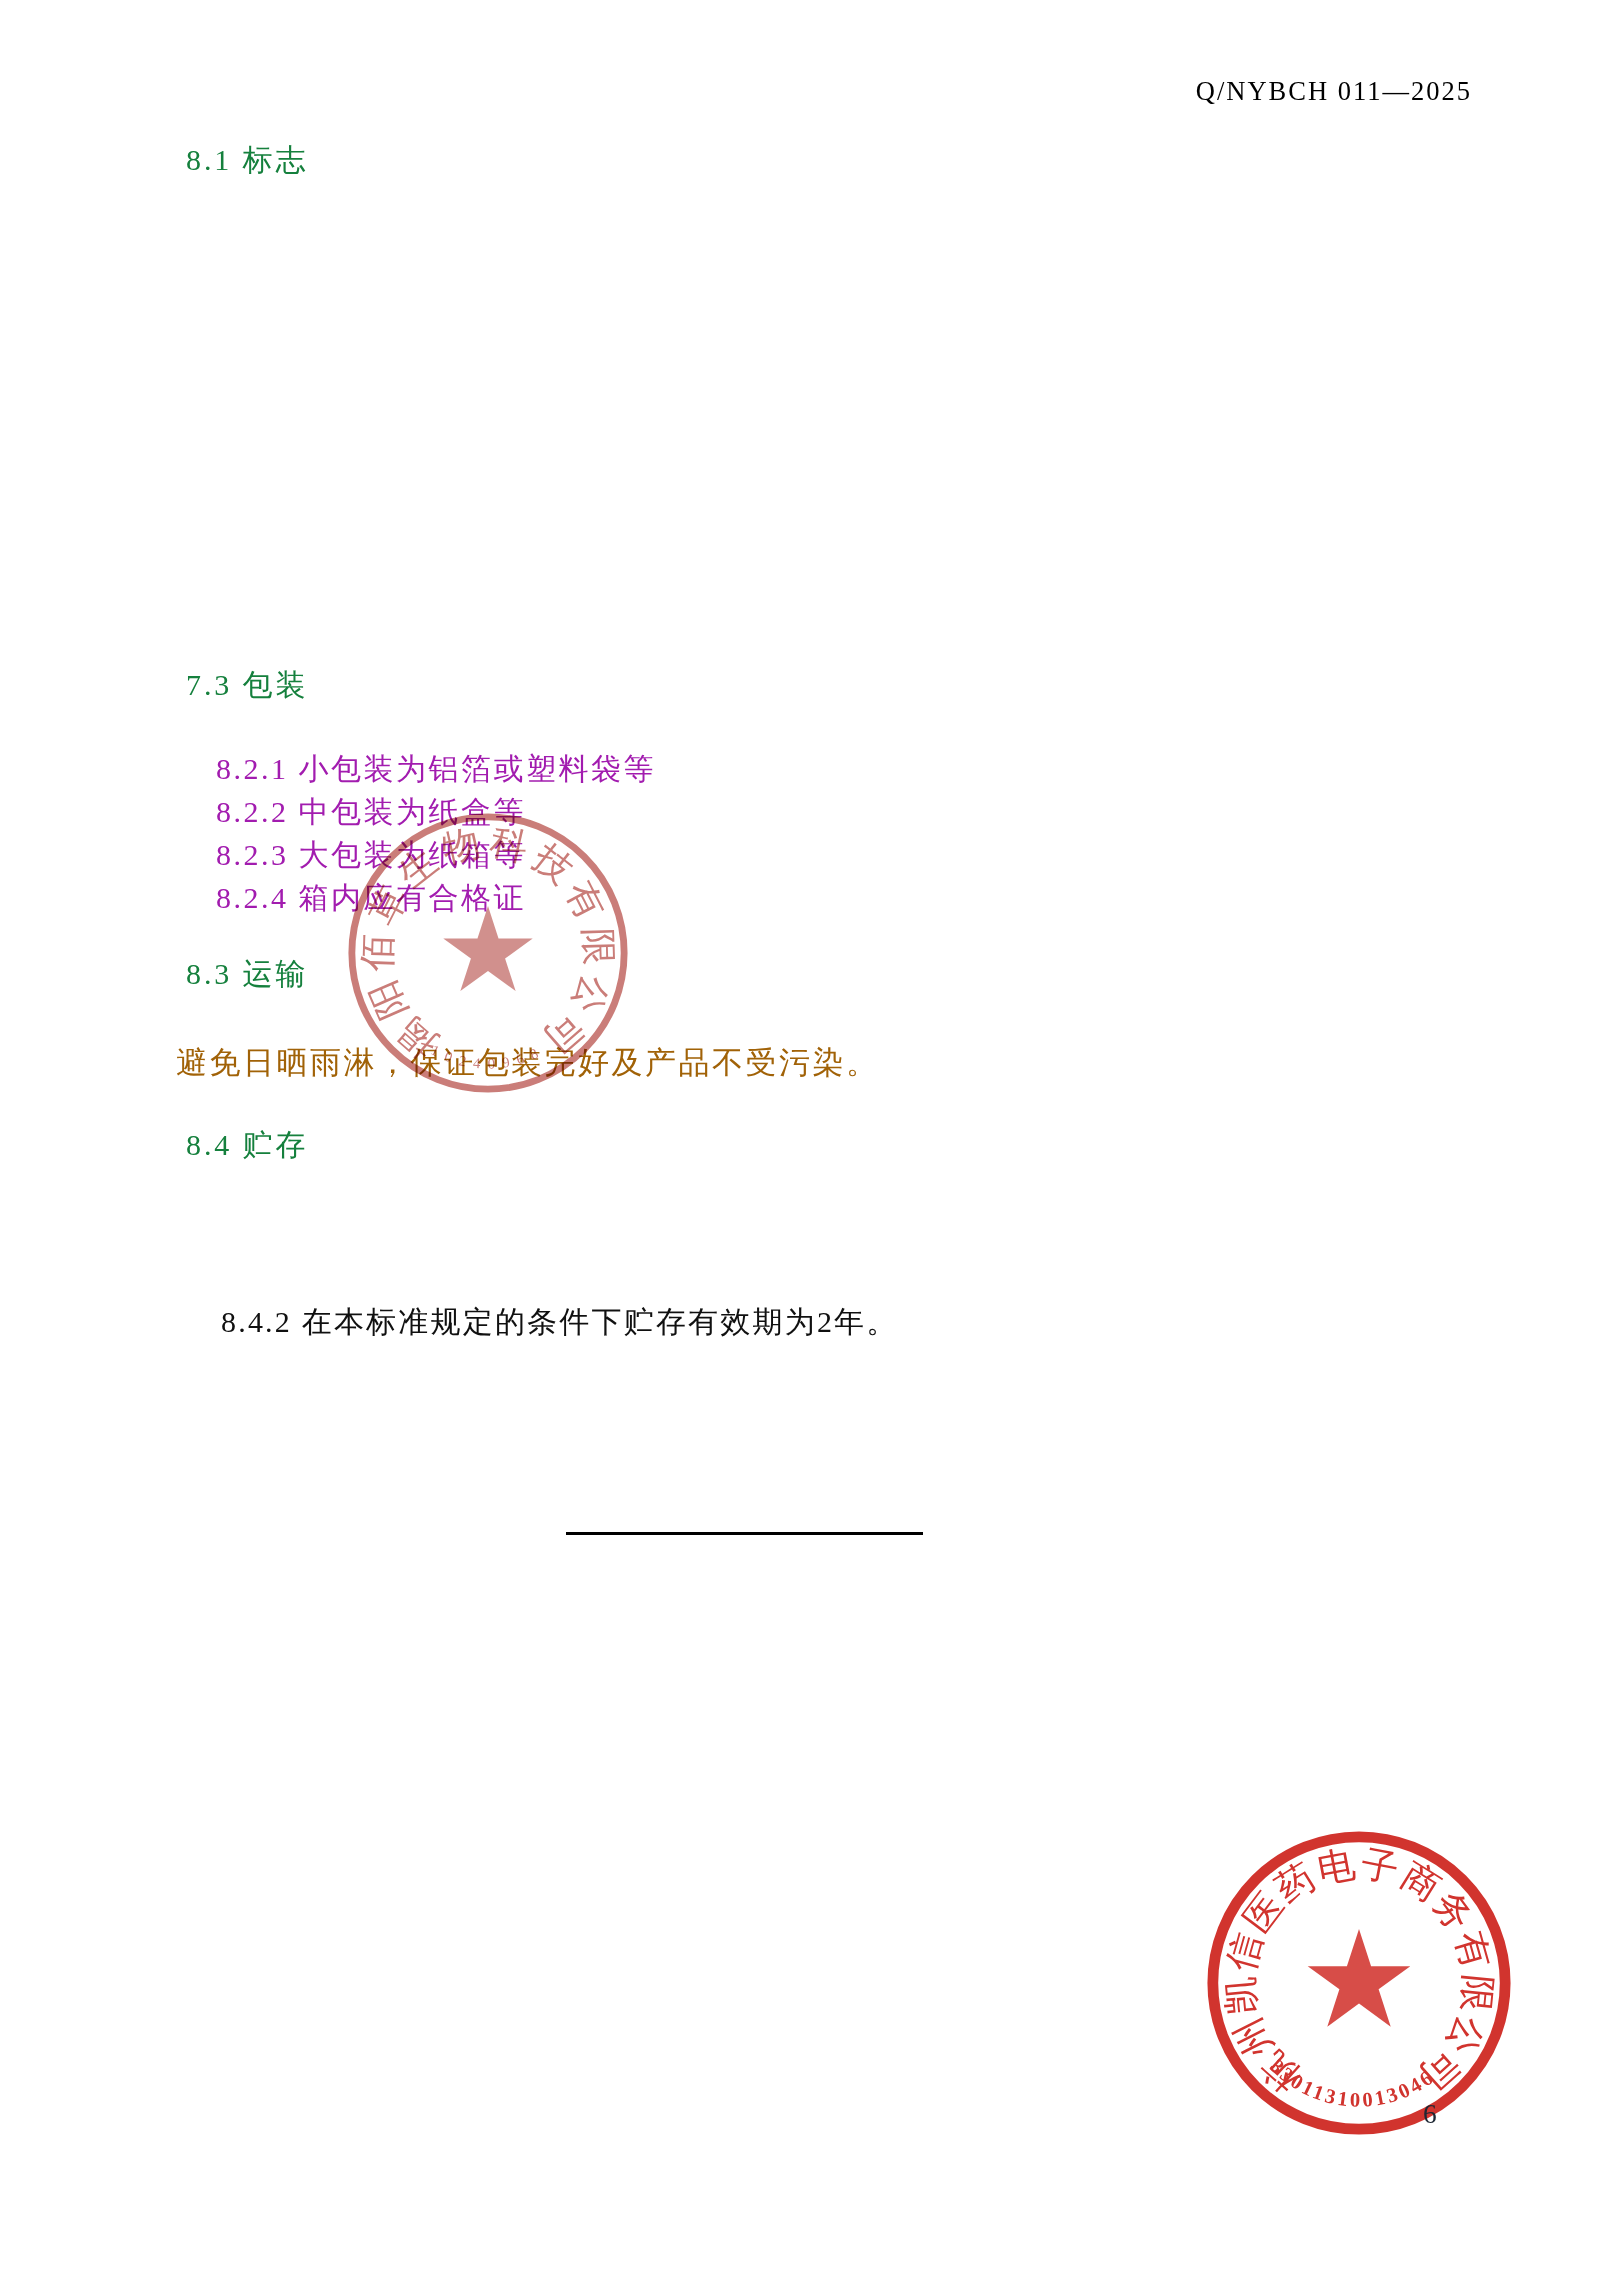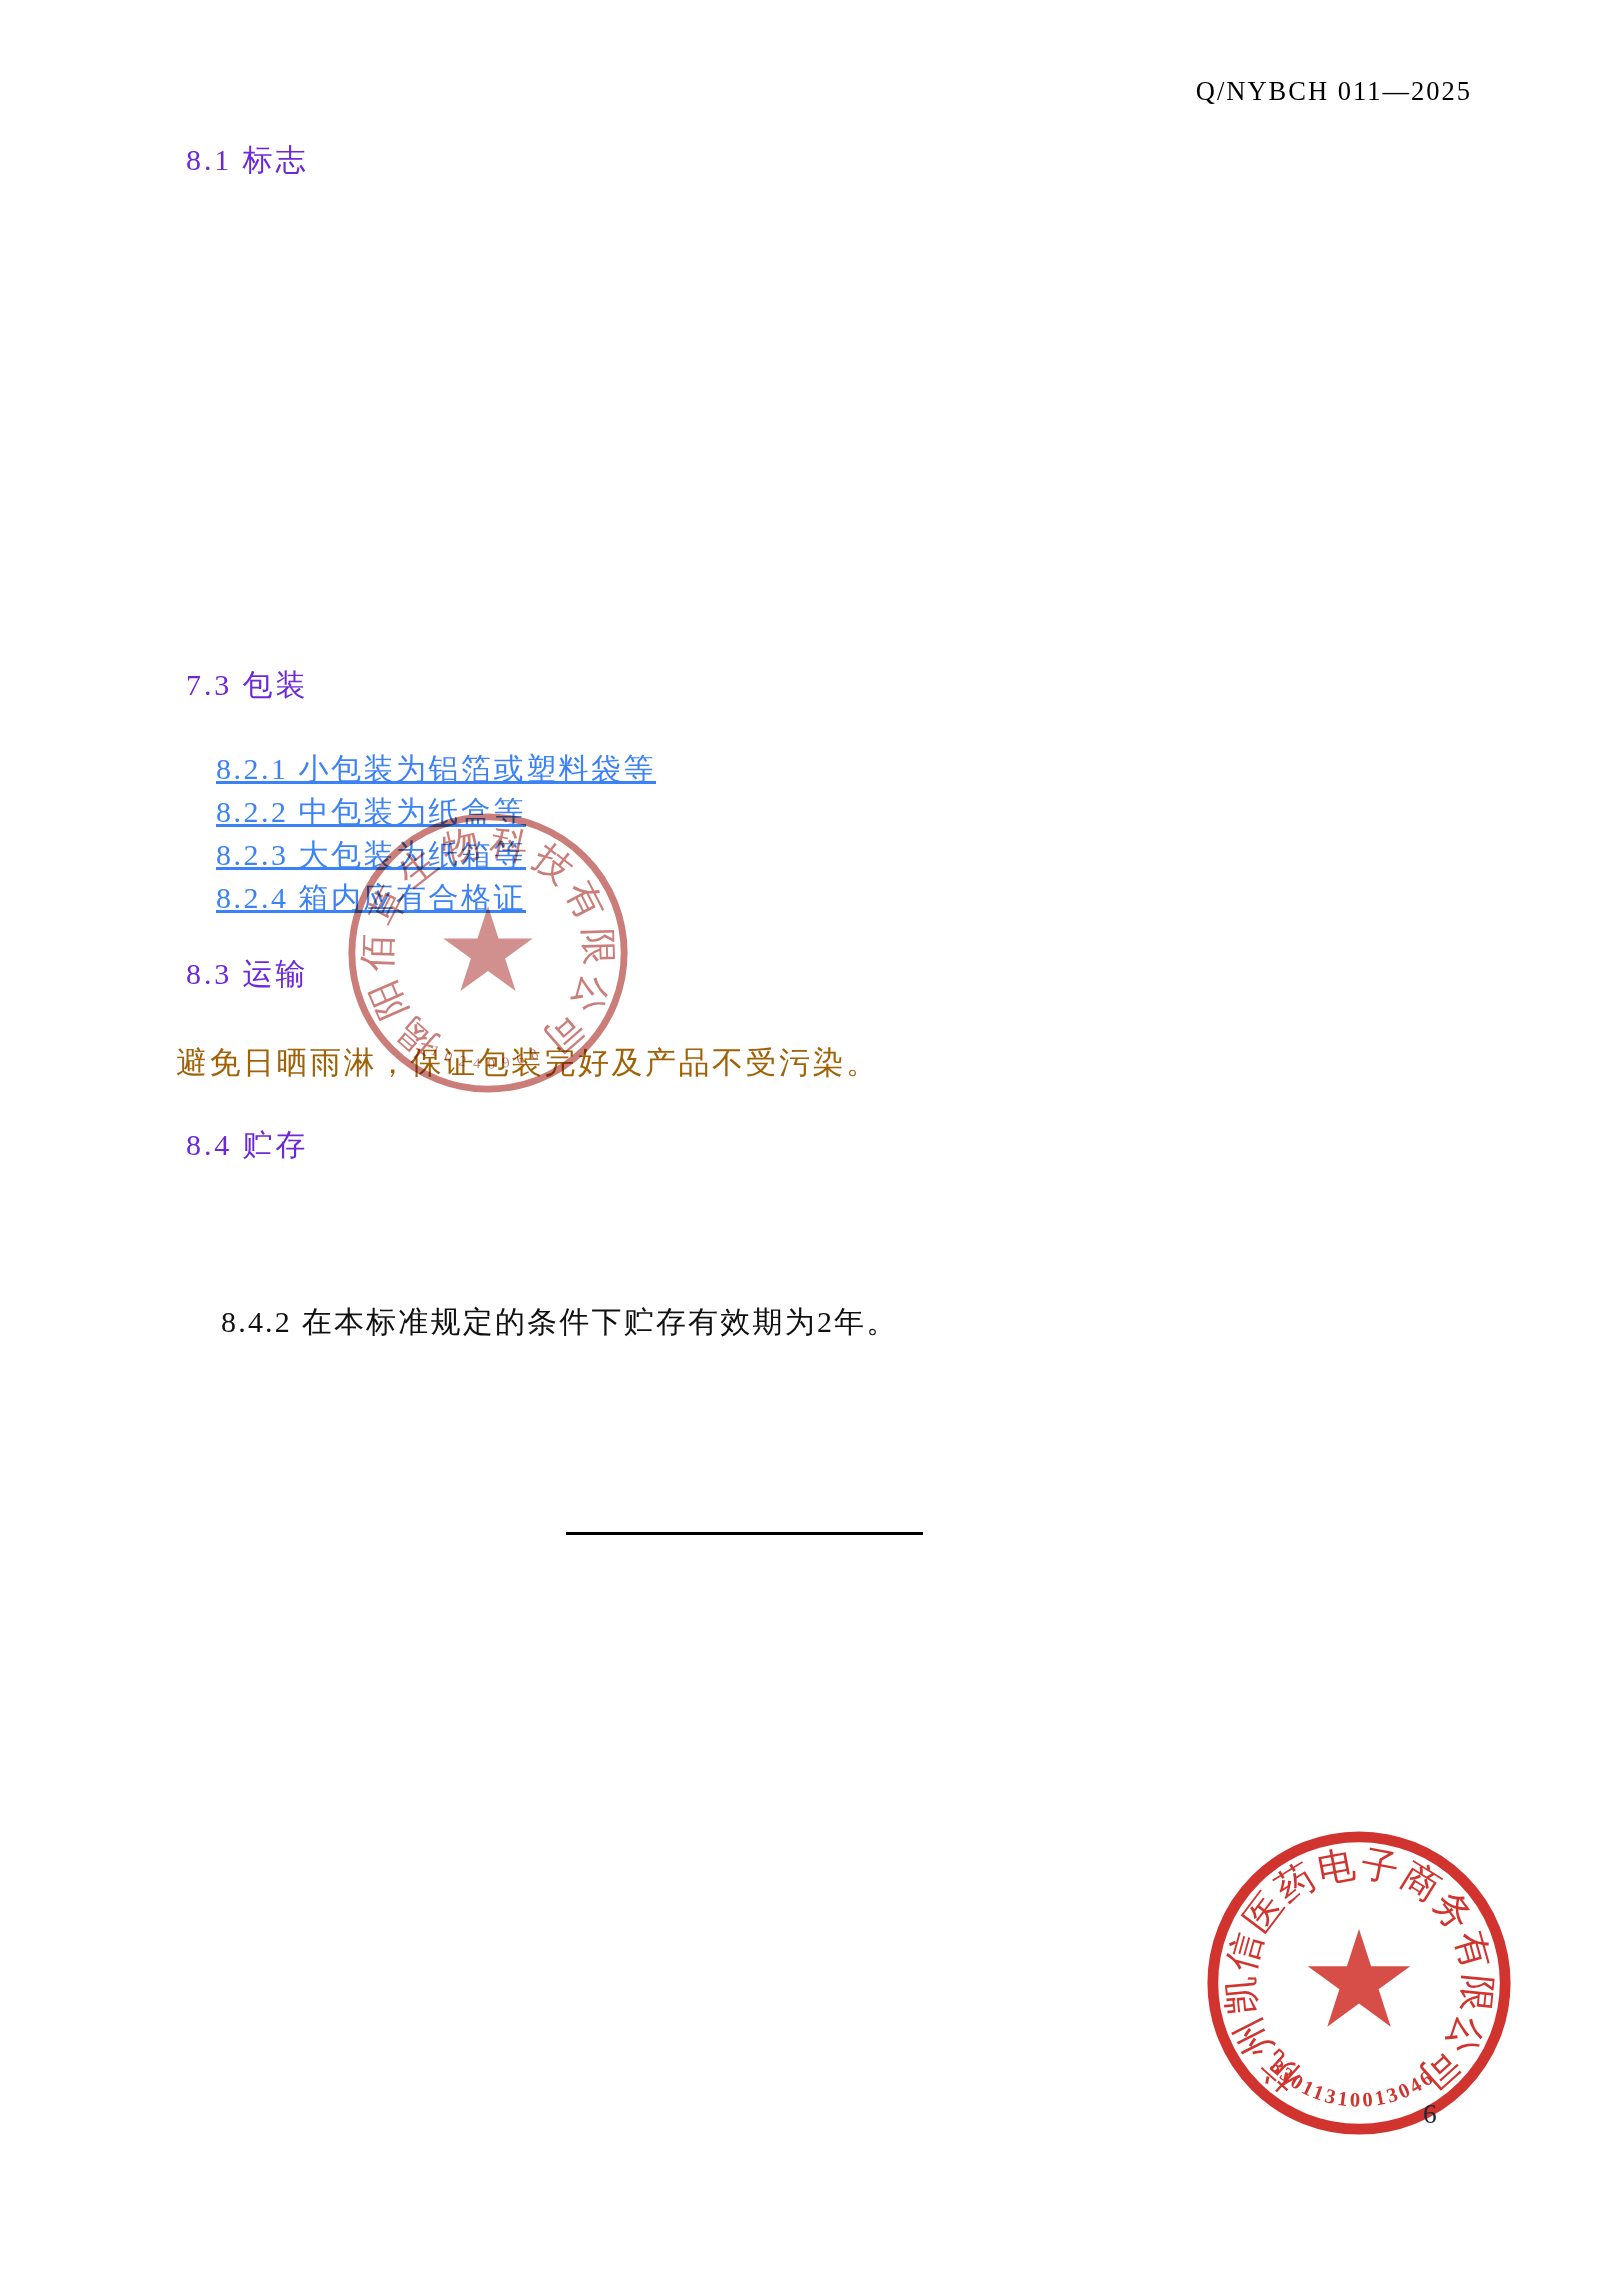--- a/index.html
+++ b/index.html
@@ -13,33 +13,33 @@
   }
   .doc-header{
     position:absolute;top:76px;right:149px;
     font-family:Liberation Serif, serif;
     font-size:26.5px;letter-spacing:2px;color:#000;
     white-space:nowrap;
   }
   .heading{
     position:absolute;left:186px;
     font-size:30px;letter-spacing:2.9px;
-    white-space:nowrap;color:#6d28d9;
+    white-space:nowrap;color:#15803d;
   }
   .para{
     position:absolute;left:120px;width:1370px;
     font-size:30px;line-height:54px;letter-spacing:2.2px;
     text-align:justify;text-align-last:left;
     color:#101010;
   }
   .para.indent{ text-indent:101px; }
   .list-item{
     position:absolute;left:216px;
     font-size:30px;line-height:41px;letter-spacing:2.5px;
-    white-space:nowrap;color:#3b82f6;text-decoration:underline;
+    white-space:nowrap;color:#a21caf;
   }
   .transport-note{
     position:absolute;left:176px;
     font-size:31px;letter-spacing:2.5px;white-space:nowrap;color:#a16207;
   }
   .footer-rule{
     position:absolute;left:566px;top:1532px;width:357px;height:2.9px;
     background:#000;
   }
   .page-number{

